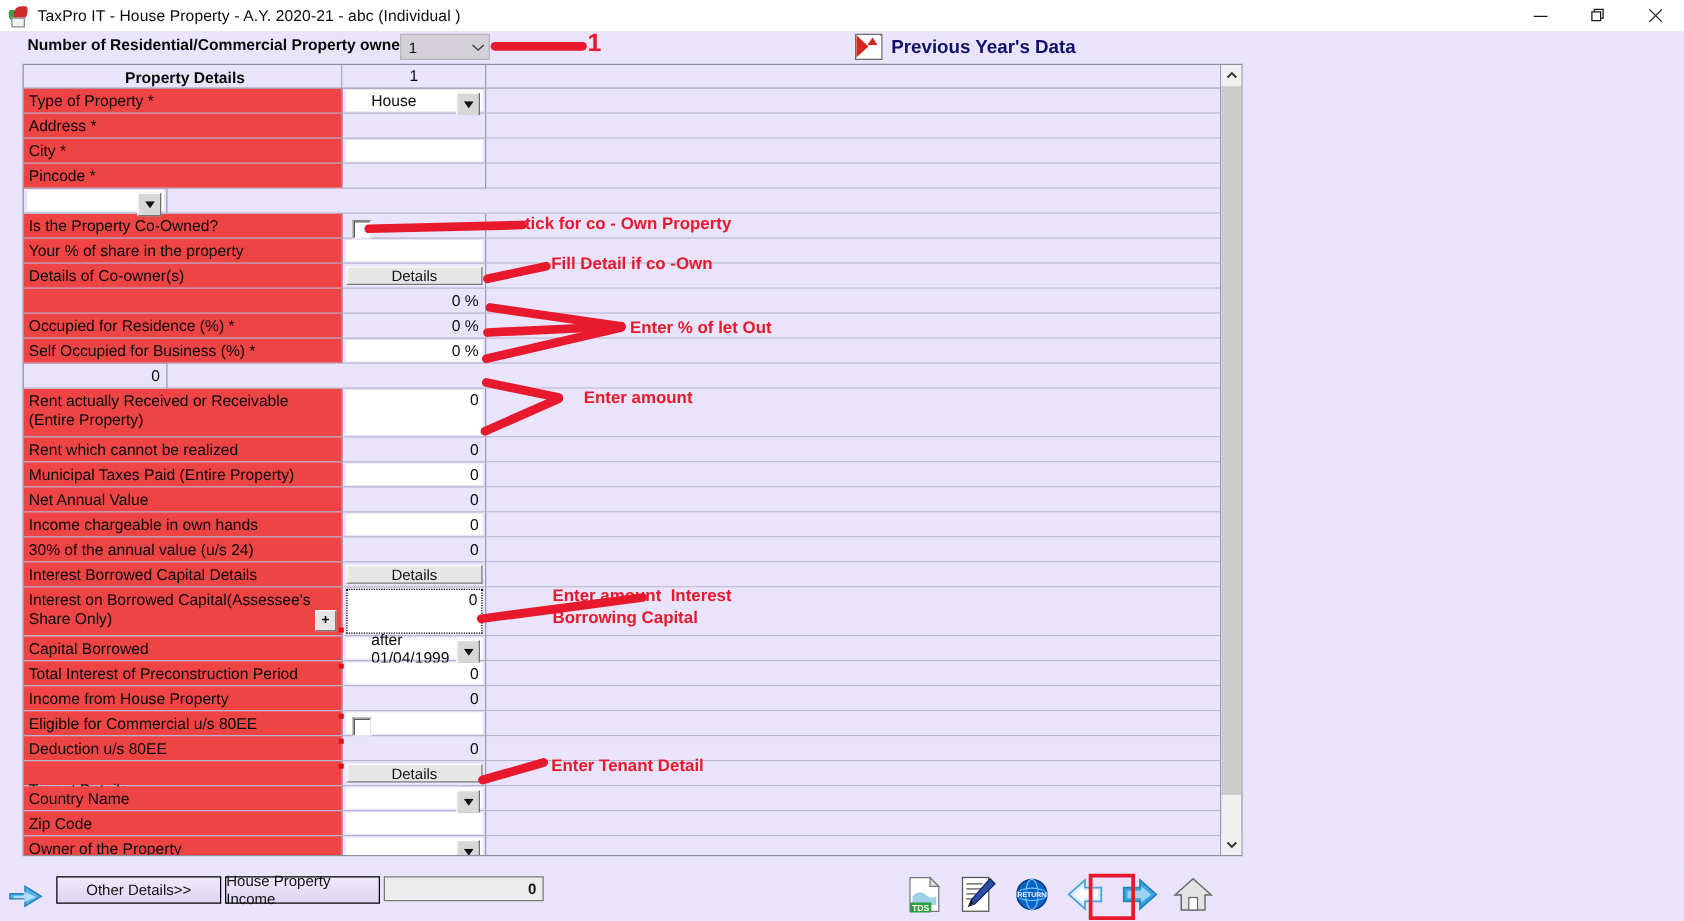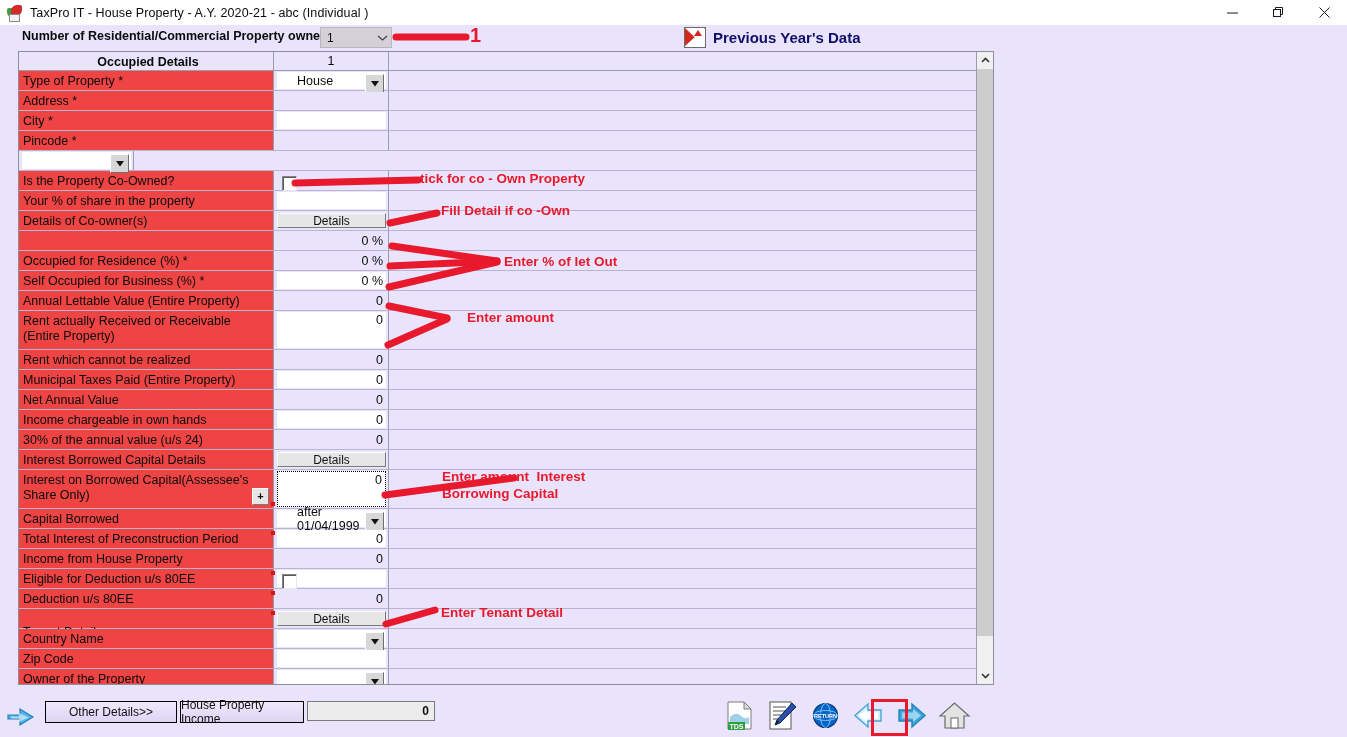--- a/index.html
+++ b/index.html
@@ -203,21 +203,21 @@
       <div class="tri1"></div>
         <div class="tri2"></div>
         <div class="arr"></div>
     </div>
     <div class="py-text">Previous Year's Data</div>
   </div>
 
   <div class="panel">
     <div class="grid" id="grid">
         <div class="row hdrrow" style="height: 19px;">
-          <div class="cell-label hdr">Occupied Details</div>
+          <div class="cell-label hdr">Property Details</div>
           <div class="cell-val hdr">1</div>
           <div class="cell-rest"></div>
         </div>
         <div class="row" style="height: 20px;">
           <div class="cell-label">
             <span style="white-space: pre-line;">Type of Property *</span>
           </div>
           <div class="cell-val">
             <div class="fld txt">
               <span>House</span>
@@ -334,23 +334,20 @@
             <span style="white-space: pre-line;">Self Occupied for Business (%) *</span>
           </div>
           <div class="cell-val">
             <div class="fld num">
               <span>0 %</span>
             </div>
           </div>
           <div class="cell-rest"></div>
         </div>
         <div class="row" style="height: 20px;">
-          <div class="cell-label">
-            <span style="white-space: pre-line;">Annual Lettable Value (Entire Property)</span>
-          </div>
           <div class="cell-val">
             <div class="fld num shade">
               <span>0</span>
             </div>
           </div>
           <div class="cell-rest"></div>
         </div>
         <div class="row" style="height: 39px;">
           <div class="cell-label" style="align-items: flex-start; padding-top: 3px;">
             <span style="white-space: pre-line;">Rent actually Received or Receivable
@@ -475,21 +472,21 @@
           </div>
           <div class="cell-val">
             <div class="fld num shade">
               <span>0</span>
             </div>
           </div>
           <div class="cell-rest"></div>
         </div>
         <div class="row" style="height: 20px;">
           <div class="cell-label">
-            <span style="white-space: pre-line;">Eligible for Deduction u/s 80EE</span>
+            <span style="white-space: pre-line;">Eligible for Commercial u/s 80EE</span>
           </div>
           <div class="cell-val">
             <div class="reddot"></div>
             <div class="fld">
               <div class="chk"></div>
             </div>
           </div>
           <div class="cell-rest"></div>
         </div>
         <div class="row" style="height: 20px;">

